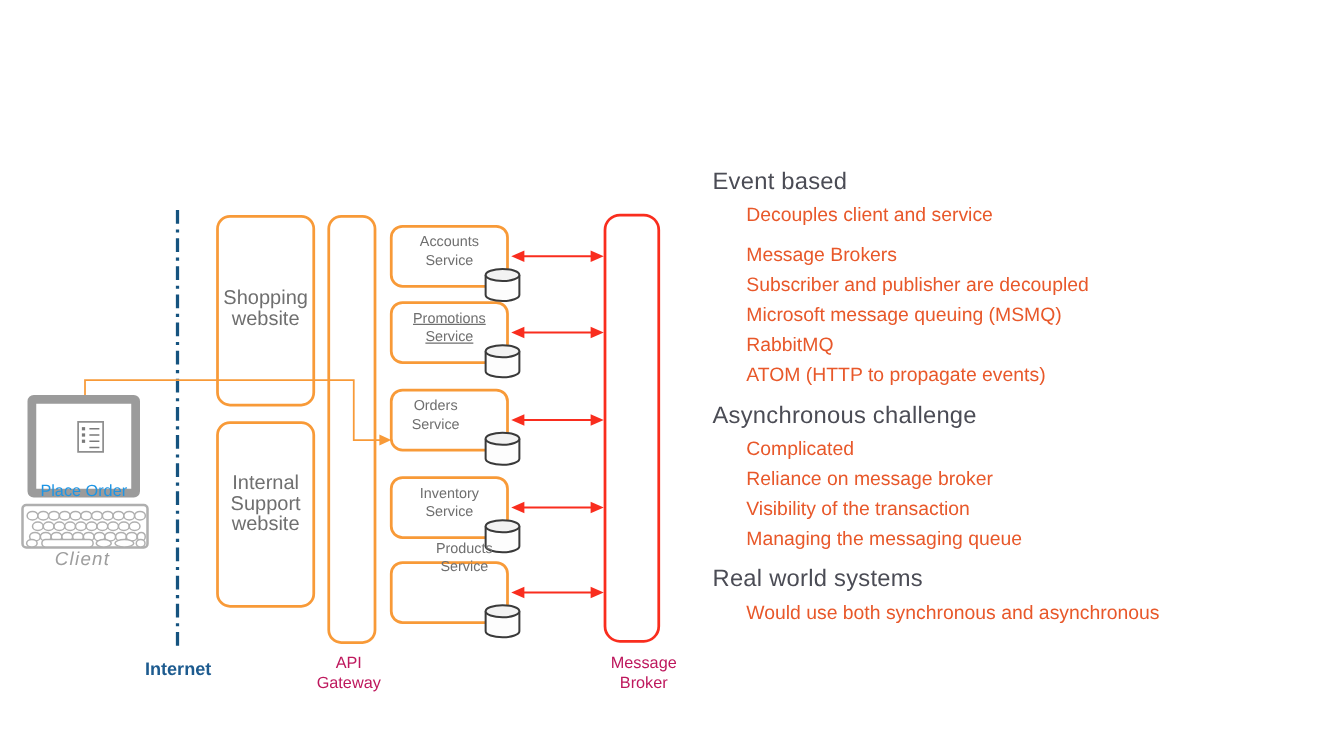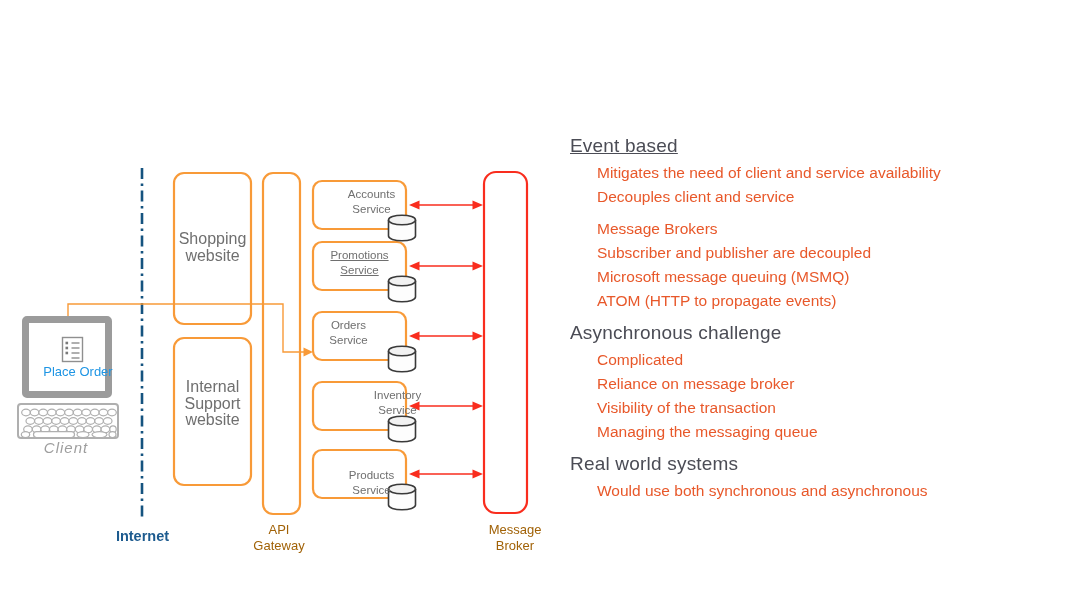--- a/index.html
+++ b/index.html
@@ -6,31 +6,31 @@
   #stage{
     position:relative;width:1068px;height:600px;background:#ffffff;
     font-family:"Liberation Sans",sans-serif;overflow:hidden;
   }
   #diagram-svg{position:absolute;left:0;top:0;}
   .lbl{
     position:absolute;text-align:center;white-space:pre-line;
     color:#6F6F6F;line-height:15px;font-size:11.5px;
   }
   .lbl-big{font-size:16px;line-height:16.5px;}
-  .lbl-under{font-size:13px;line-height:16px;color:#a16207;}
+  .lbl-under{font-size:13px;line-height:16px;color:#be185d;}
   #lbl-place-order{color:#1E95E4;font-size:13px;line-height:15px;}
   #lbl-client{color:#9E9E9E;font-size:15px;letter-spacing:1px;}
   #lbl-internet{color:#1D5B8F;font-size:14.5px;font-weight:600;}
   
   #notes{position:absolute;left:570px;top:134px;width:480px;}
   #notes h2{
     margin:7px 0 4px 0;font-weight:400;font-size:19px;line-height:23px;
     color:#4B4C55;letter-spacing:0.2px;
   }
-  #notes h2:first-child{margin-top:0;text-decoration:underline;}
+  #notes h2:first-child{margin-top:0;}
   #notes ul{
     margin:0 0 8px 0;padding:0 0 0 27px;list-style:none;
   }
   #notes li{
     font-size:15.5px;line-height:24px;color:#E8582A;
   }
 </style>
 </head>
 <body>
 
@@ -171,55 +171,55 @@
       <g>
         <ellipse cx="25.5" cy="434.6" rx="4.2" ry="3"></ellipse>
         <rect x="33.5" y="431.6" width="41" height="6" rx="3"></rect>
         <ellipse cx="83" cy="434.6" rx="6" ry="3"></ellipse>
         <ellipse cx="99.5" cy="434.6" rx="7.5" ry="3"></ellipse>
         <ellipse cx="112.5" cy="434.6" rx="3.5" ry="3"></ellipse>
       </g>
     </g>
   </svg>
 
-  <div class="lbl" id="lbl-place-order" style="left:22px;top:364px;width:90px;margin-left:11px;">Place Order</div>
+  <div class="lbl" id="lbl-place-order" style="left:22px;top:385px;width:90px;">Place Order</div>
   <div class="lbl" id="lbl-client" style="left:21px;top:440px;width:90px;font-style:italic;">Client</div>
   <div class="lbl" id="lbl-internet" style="left:110px;top:529px;width:65px;">Internet</div>
 
   <div class="lbl lbl-big" style="left:174px;top:231px;width:77px;">Shopping
 website</div>
   <div class="lbl lbl-big" style="left:174px;top:379px;width:77px;">Internal
 Support
 website</div>
   <div class="lbl lbl-under" style="left:246px;top:522px;width:66px;">API
 Gateway</div>
   <div class="lbl lbl-under" style="left:470px;top:522px;width:66px;margin-left:12px;">Message
 Broker</div>
 
-  <div class="lbl" style="left:313px;top:187px;width:93px;padding-left:12px;">Accounts
+  <div class="lbl" style="left:313px;top:187px;width:93px;">Accounts
 Service</div>
   <div class="lbl" style="left:313px;top:248px;width:93px;text-decoration:underline;">Promotions
 Service</div>
   <div class="lbl" style="left:313px;top:318px;width:71px;">Orders
 Service</div>
-  <div class="lbl" style="left:313px;top:388px;width:93px;padding-left:38px;">Inventory
-Service</div>
-  <div class="lbl" style="left:313px;top:468px;width:117px;">Products
+  <div class="lbl" style="left:313px;top:388px;width:93px;">Inventory
+Service</div>
+  <div class="lbl" style="left:313px;top:432px;width:117px;">Products
 Service</div>
 
   <div id="notes">
     <h2>Event based</h2>
     <ul>
-      <li>Mitigates the need of client and service availability</li>
       <li>Decouples client and service</li>
     </ul>
     <ul>
       <li>Message Brokers</li>
       <li>Subscriber and publisher are decoupled</li>
       <li>Microsoft message queuing (MSMQ)</li>
+      <li>RabbitMQ</li>
       <li>ATOM (HTTP to propagate events)</li>
     </ul>
     <h2>Asynchronous challenge</h2>
     <ul>
       <li>Complicated</li>
       <li>Reliance on message broker</li>
       <li>Visibility of the transaction</li>
       <li>Managing the messaging queue</li>
     </ul>
     <h2>Real world systems</h2>

